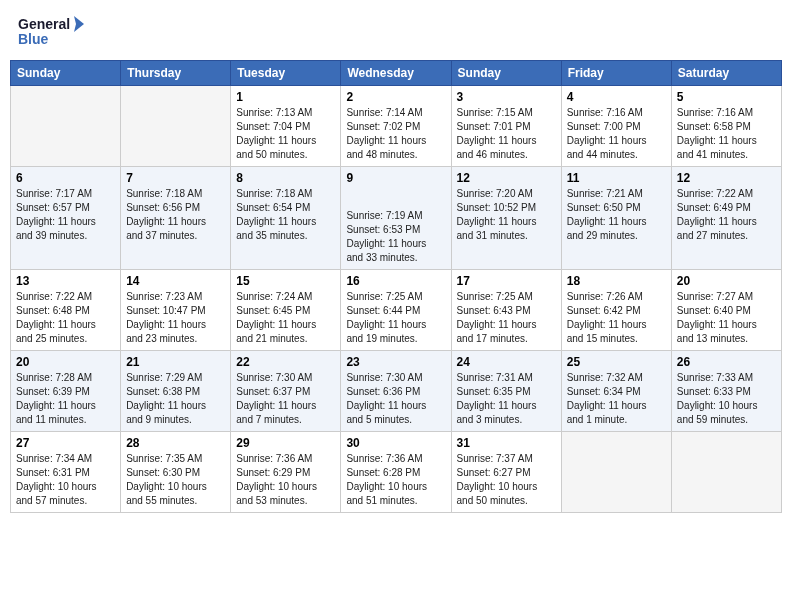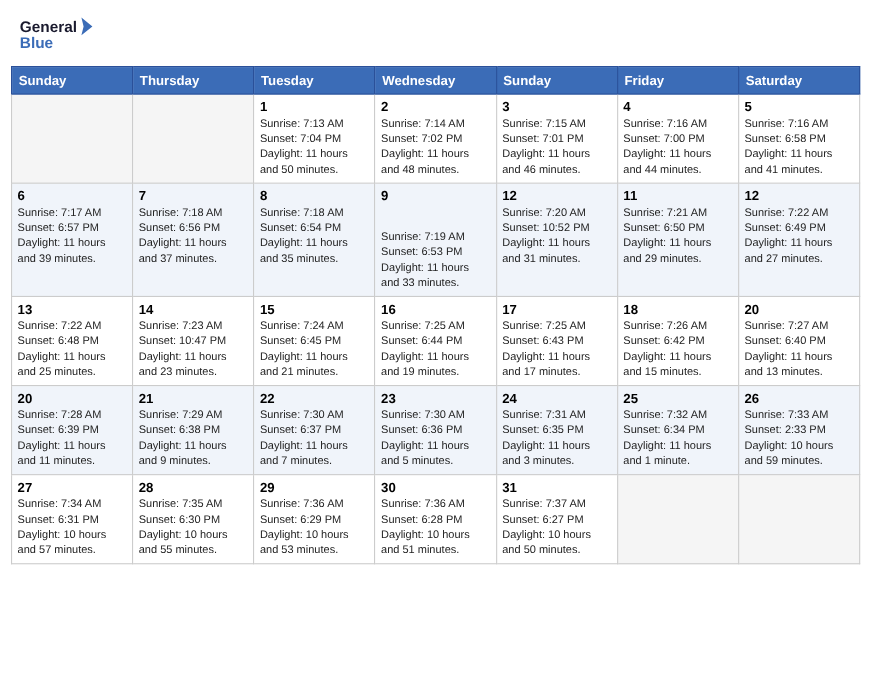--- a/index.html
+++ b/index.html
@@ -262,21 +262,21 @@
         </td>
         <td>
           <span class="day-num">25</span>
           <div class="day-info" style="white-space: pre-line;">Sunrise: 7:32 AM
 Sunset: 6:34 PM
 Daylight: 11 hours and 1 minute.</div>
         </td>
         <td>
           <span class="day-num">26</span>
           <div class="day-info" style="white-space: pre-line;">Sunrise: 7:33 AM
-Sunset: 2:33 PM
+Sunset: 6:33 PM
 Daylight: 10 hours and 59 minutes.</div>
         </td>
       </tr>
       <tr>
         <td>
           <span class="day-num">27</span>
           <div class="day-info" style="white-space: pre-line;">Sunrise: 7:34 AM
 Sunset: 6:31 PM
 Daylight: 10 hours and 57 minutes.</div>
         </td>

